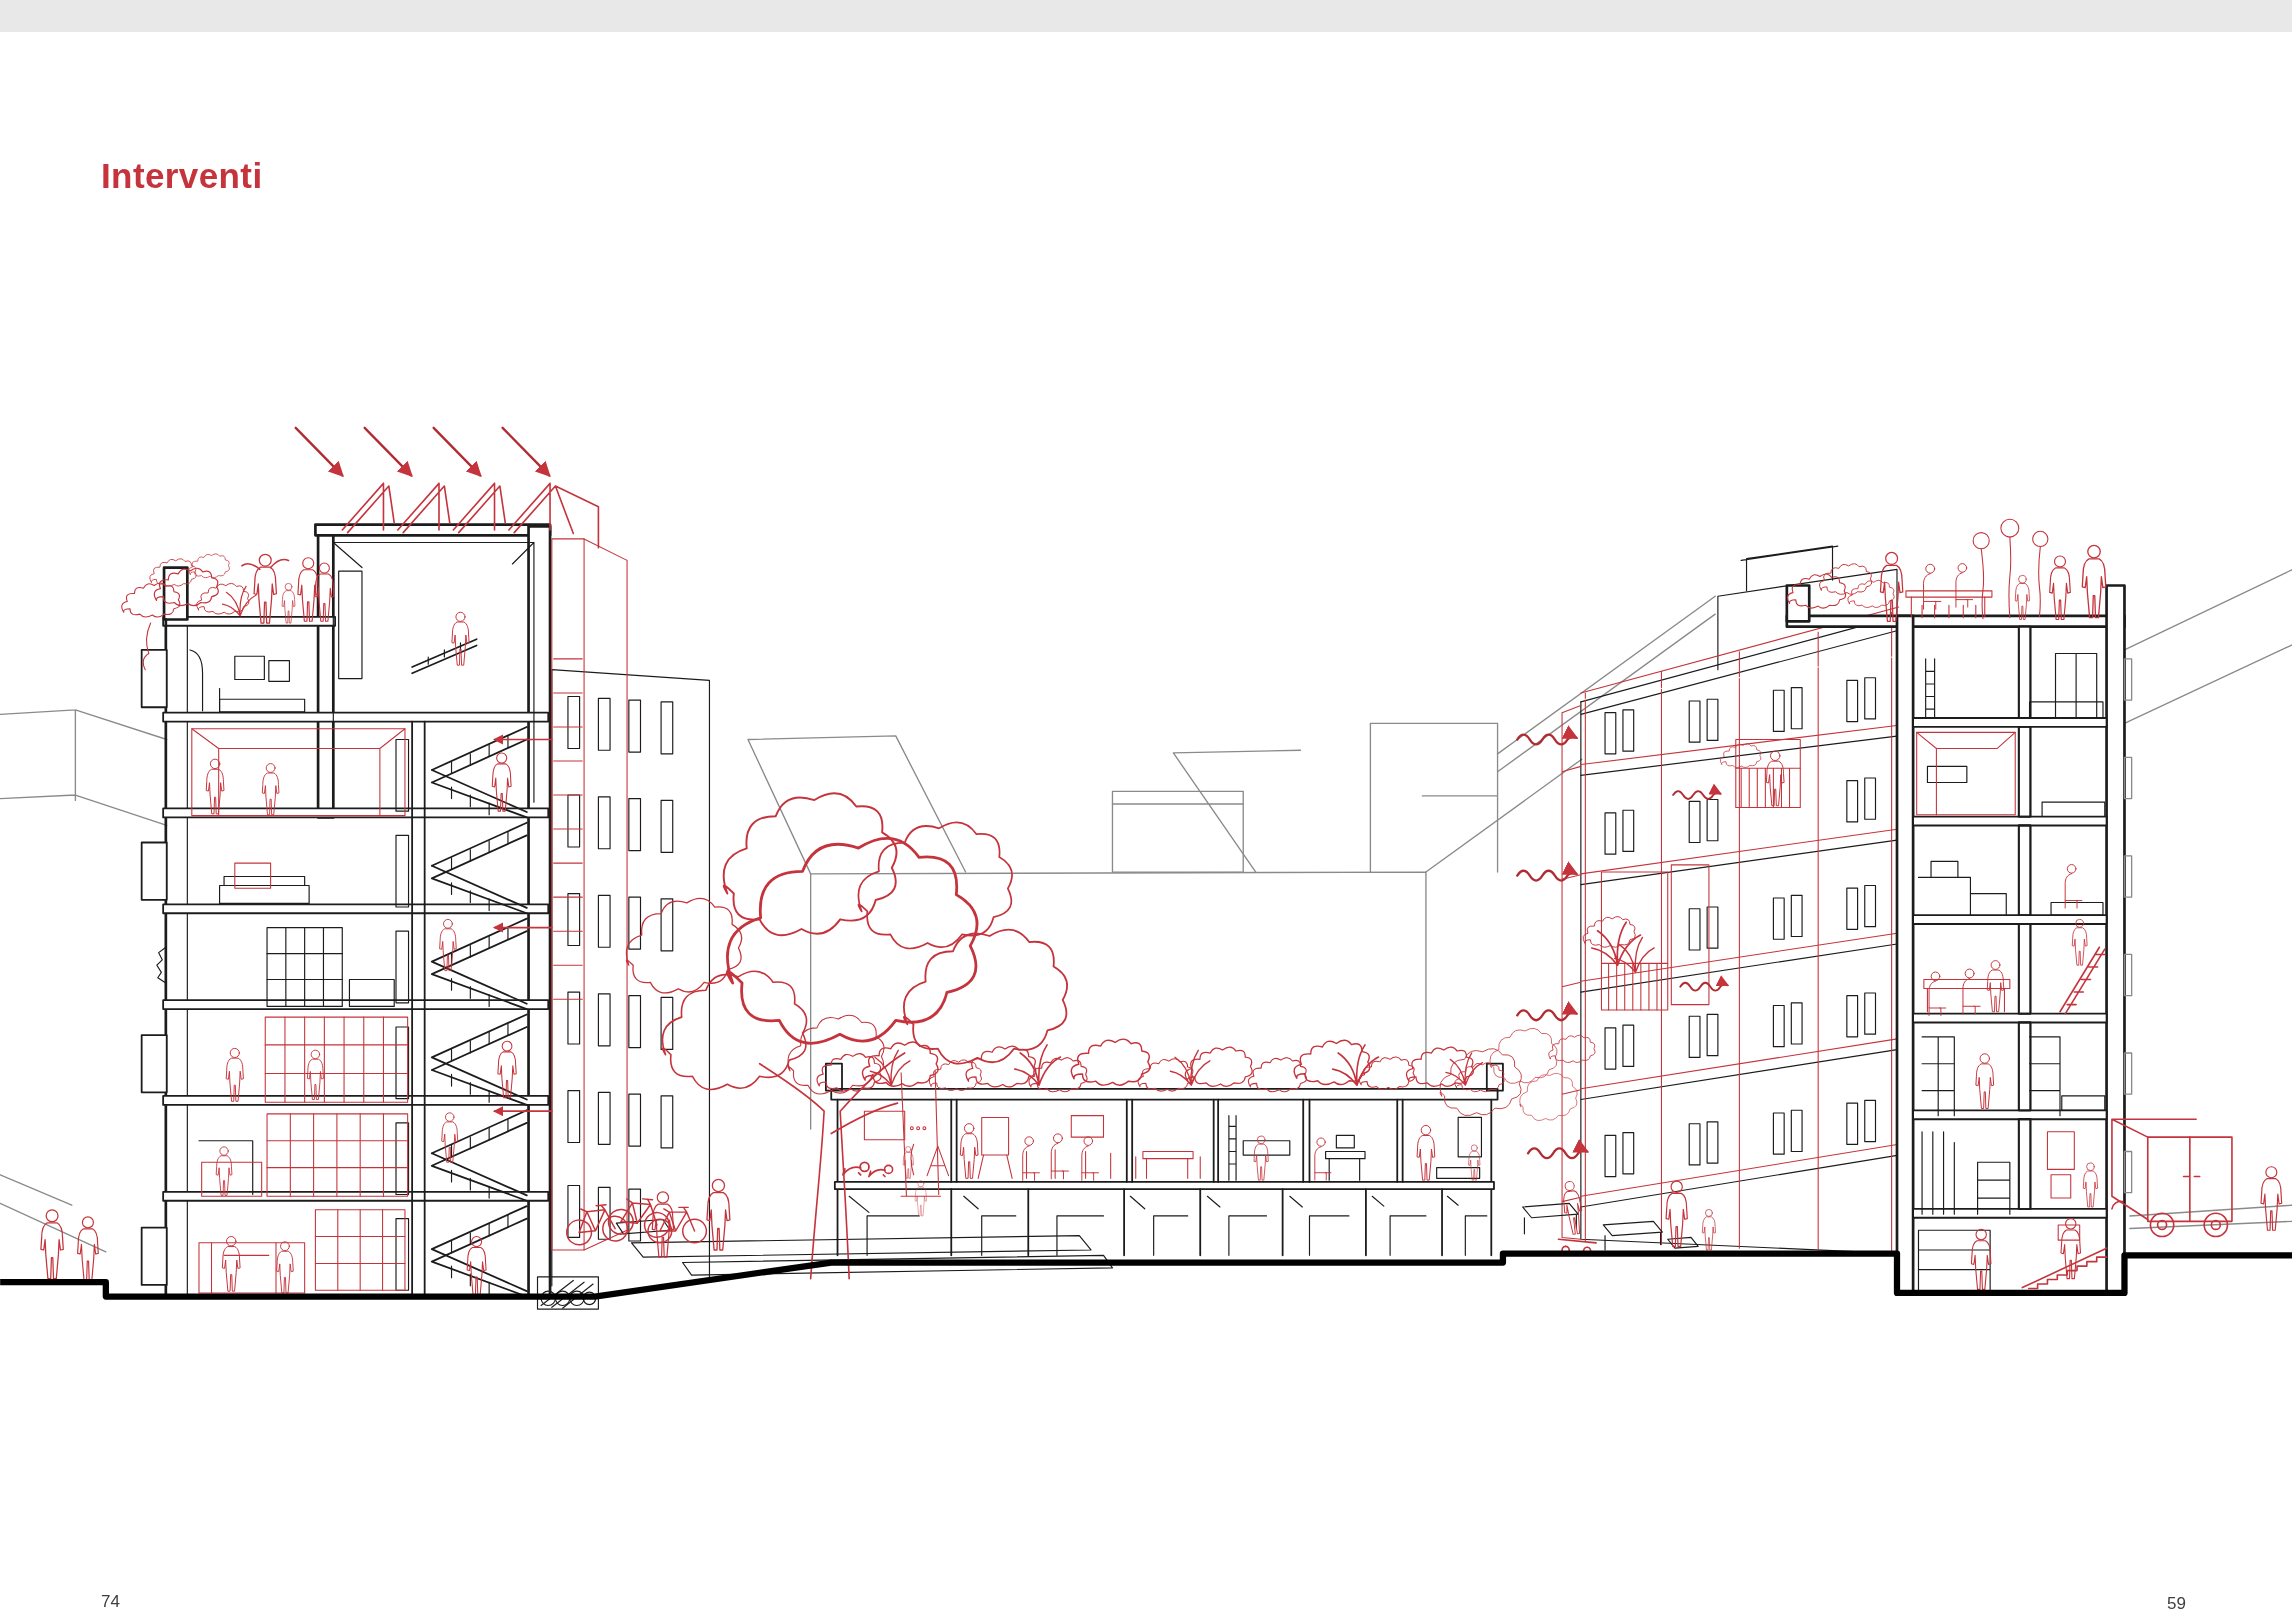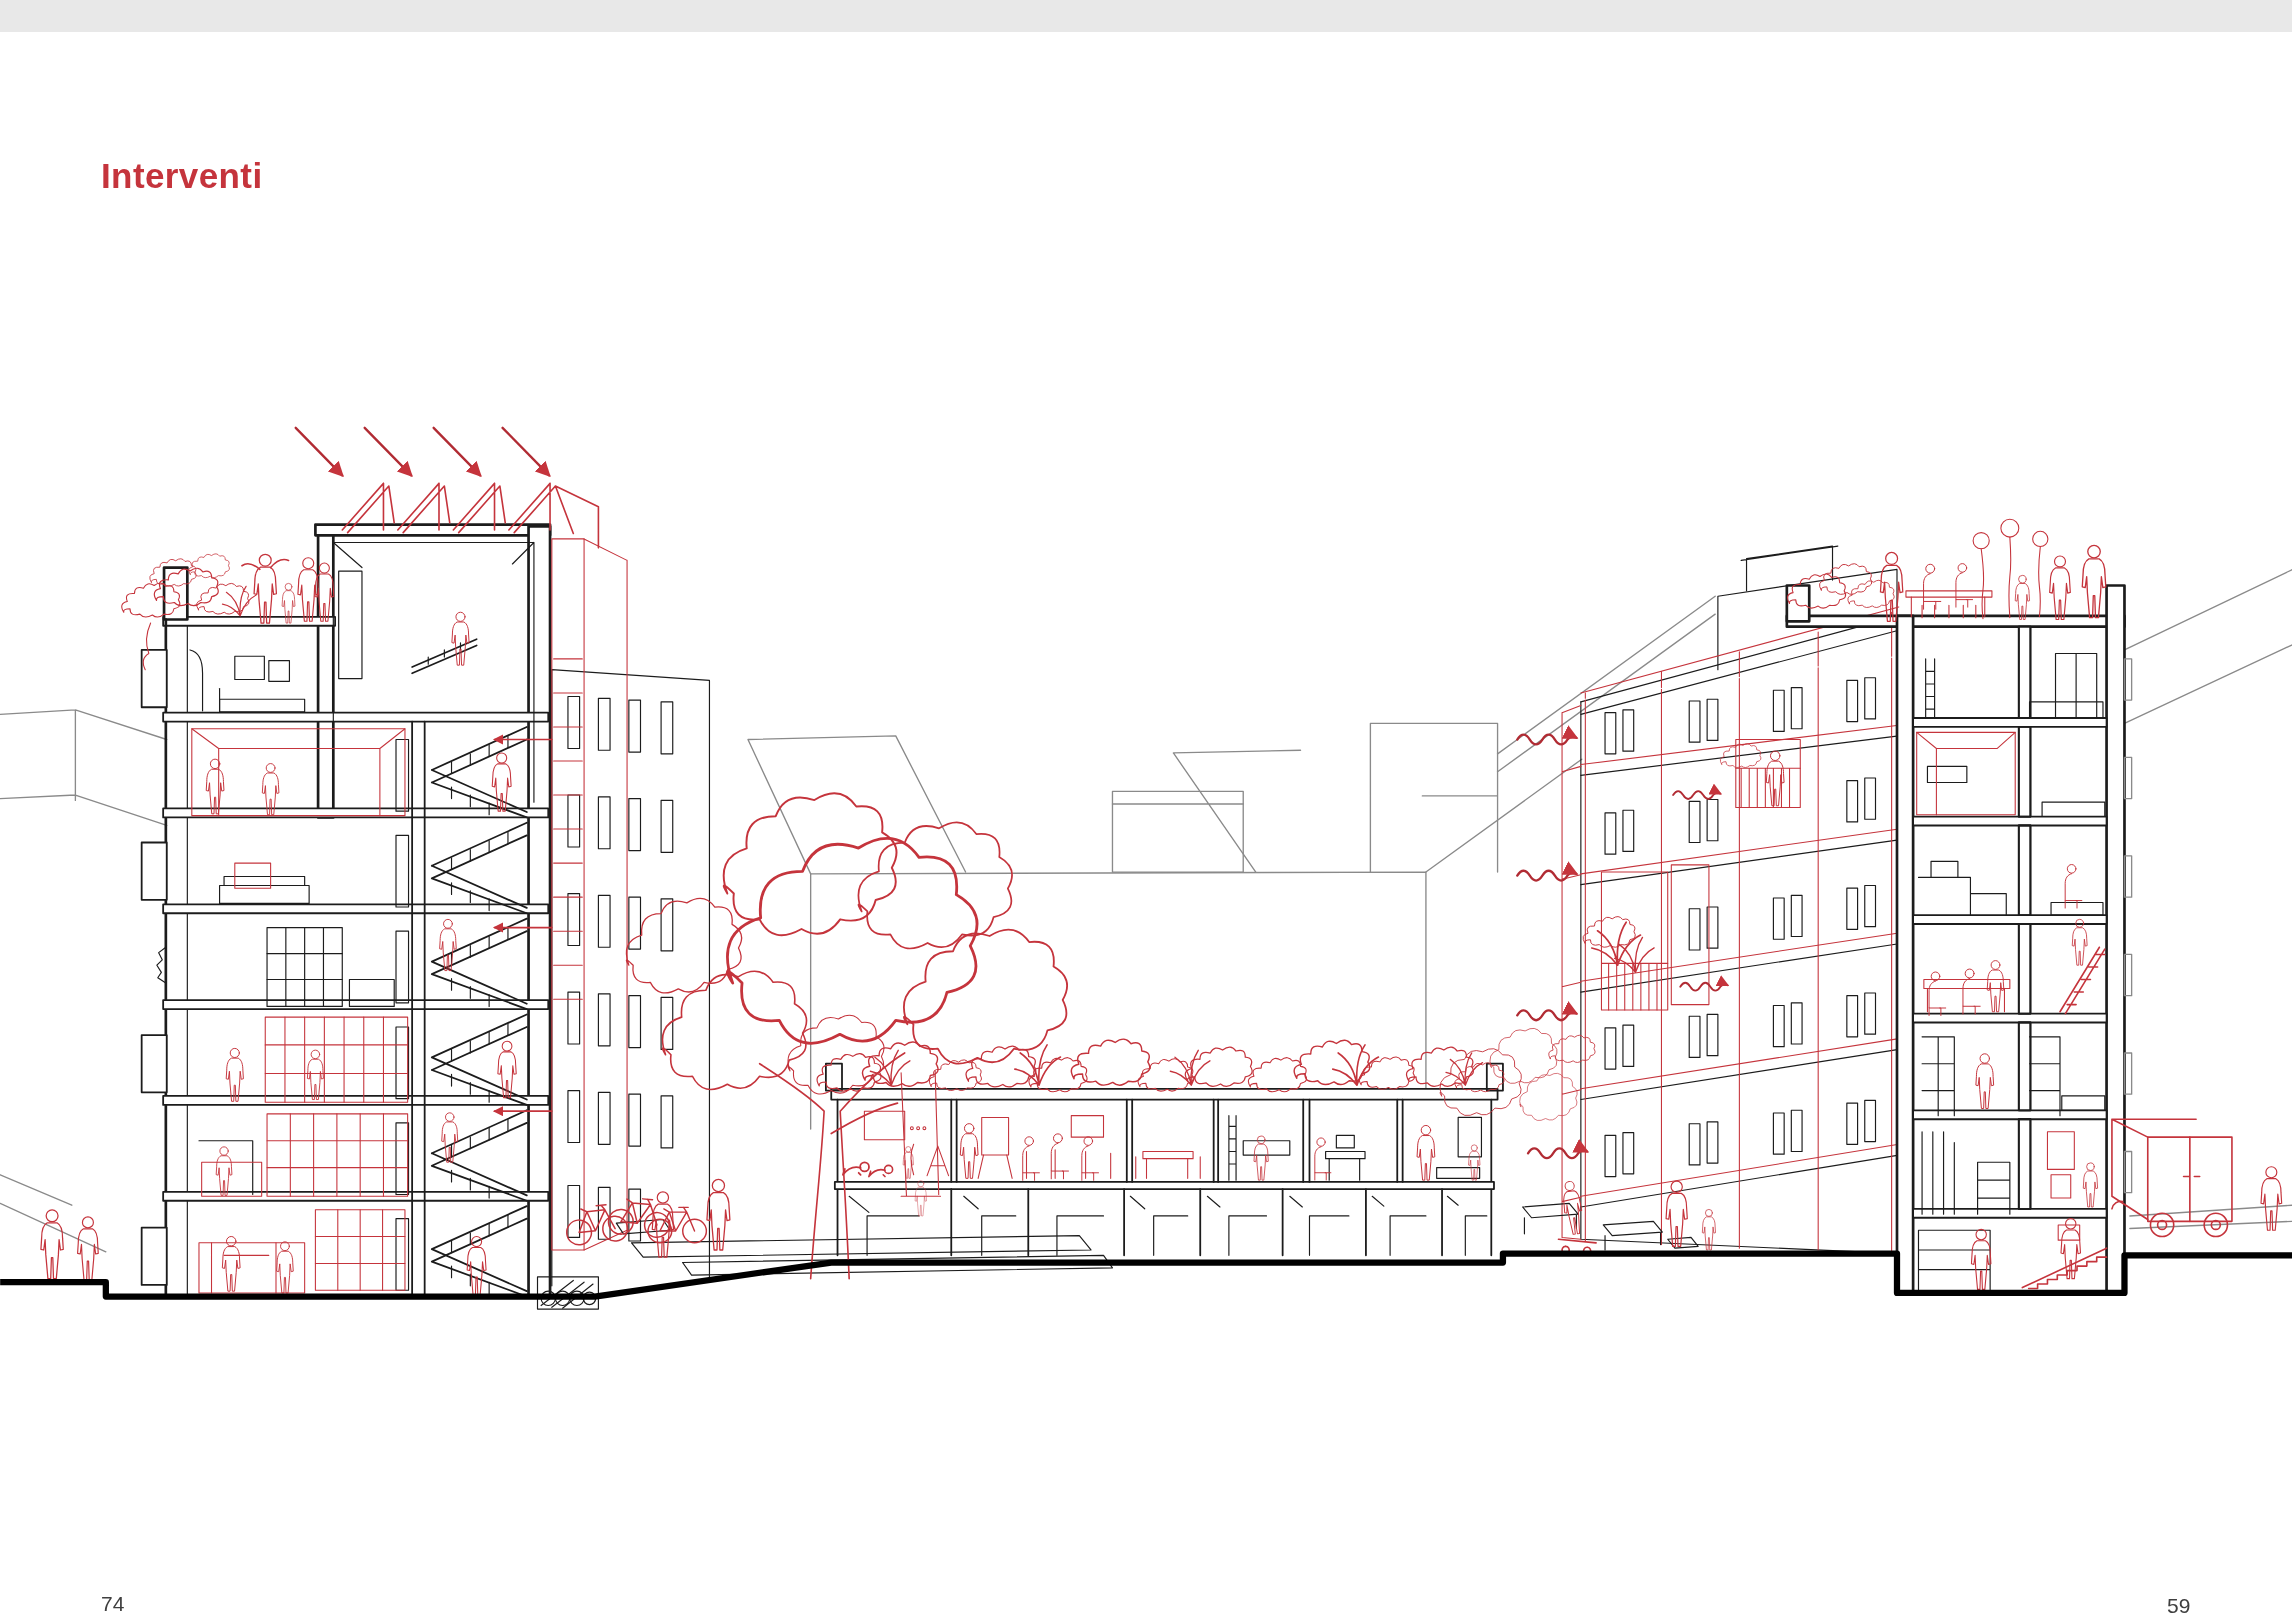--- a/index.html
+++ b/index.html
@@ -11,21 +11,21 @@
   }
   html,body{margin:0;padding:0;background:#e8e8e8;}
   #canvas{
     position:relative;width:2293px;height:1621px;background:var(--paper);
     font-family:"Liberation Sans", sans-serif;overflow:hidden;margin-top:32px;
   }
   .title{
     position:absolute;left:101px;top:124px;font-size:35px;font-weight:700;
     letter-spacing:0.4px;color:var(--accent);
   }
-  .pagenum{position:absolute;font-size:21px;color:var(--pagenum);}
+  .pagenum{position:absolute;font-size:17px;color:var(--pagenum);}
   .pagenum.left{left:101px;top:1560px;}
   .pagenum.right{left:2167px;top:1562px;}
   svg{position:absolute;left:0;top:0;}
   
   .k{stroke:var(--ink);fill:none;stroke-width:2;stroke-linecap:round;stroke-linejoin:round}
   .kt{stroke:var(--ink);fill:none;stroke-width:1.3;stroke-linecap:round;stroke-linejoin:round}
   .kk{stroke:var(--ink);fill:none;stroke-width:3;stroke-linecap:round;stroke-linejoin:round}
   .w{fill:#fff}
   .g{stroke:var(--bgline);fill:none;stroke-width:1.5;stroke-linecap:round;stroke-linejoin:round}
   .r{stroke:var(--accent);fill:none;stroke-width:1.8;stroke-linecap:round;stroke-linejoin:round}

